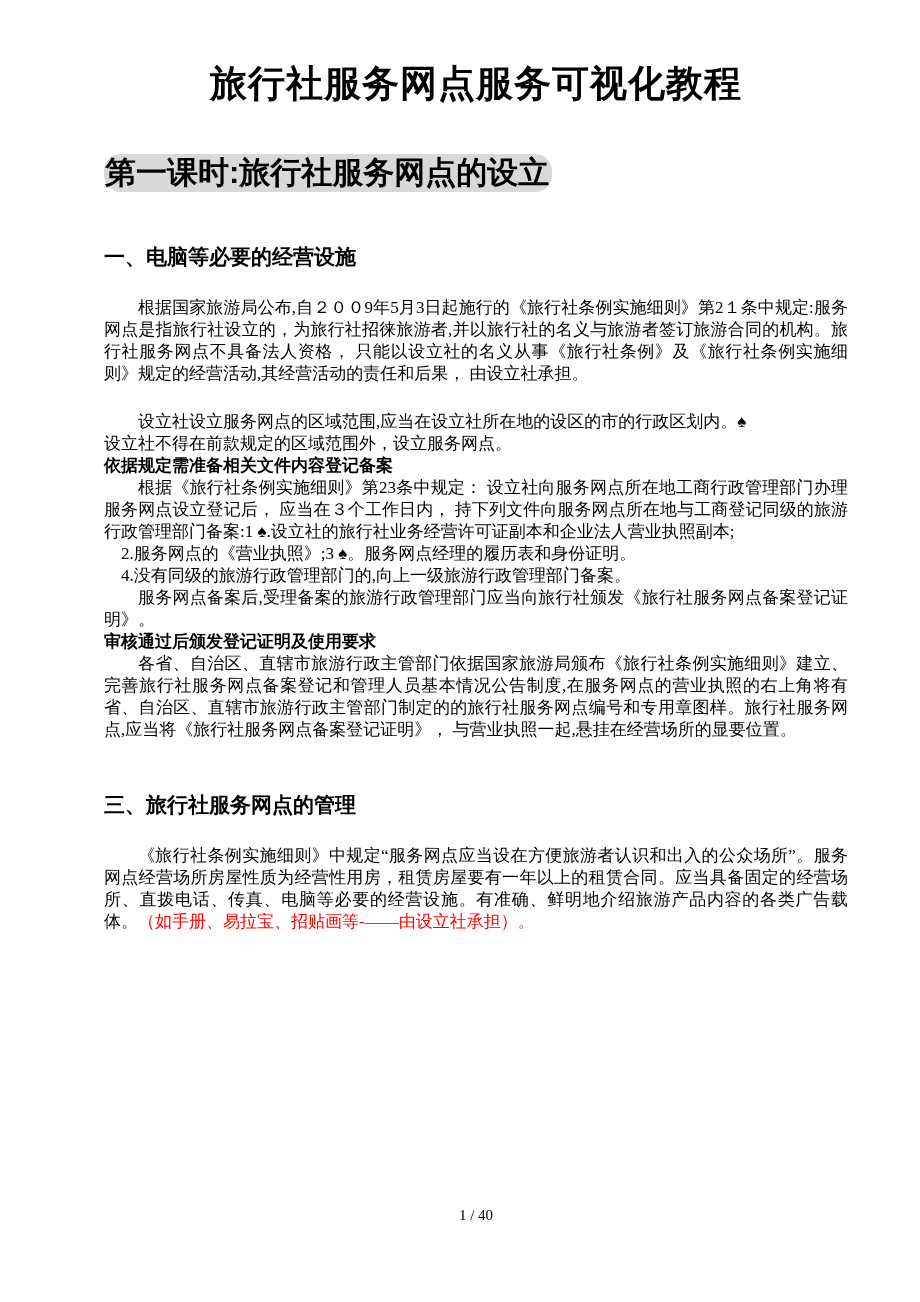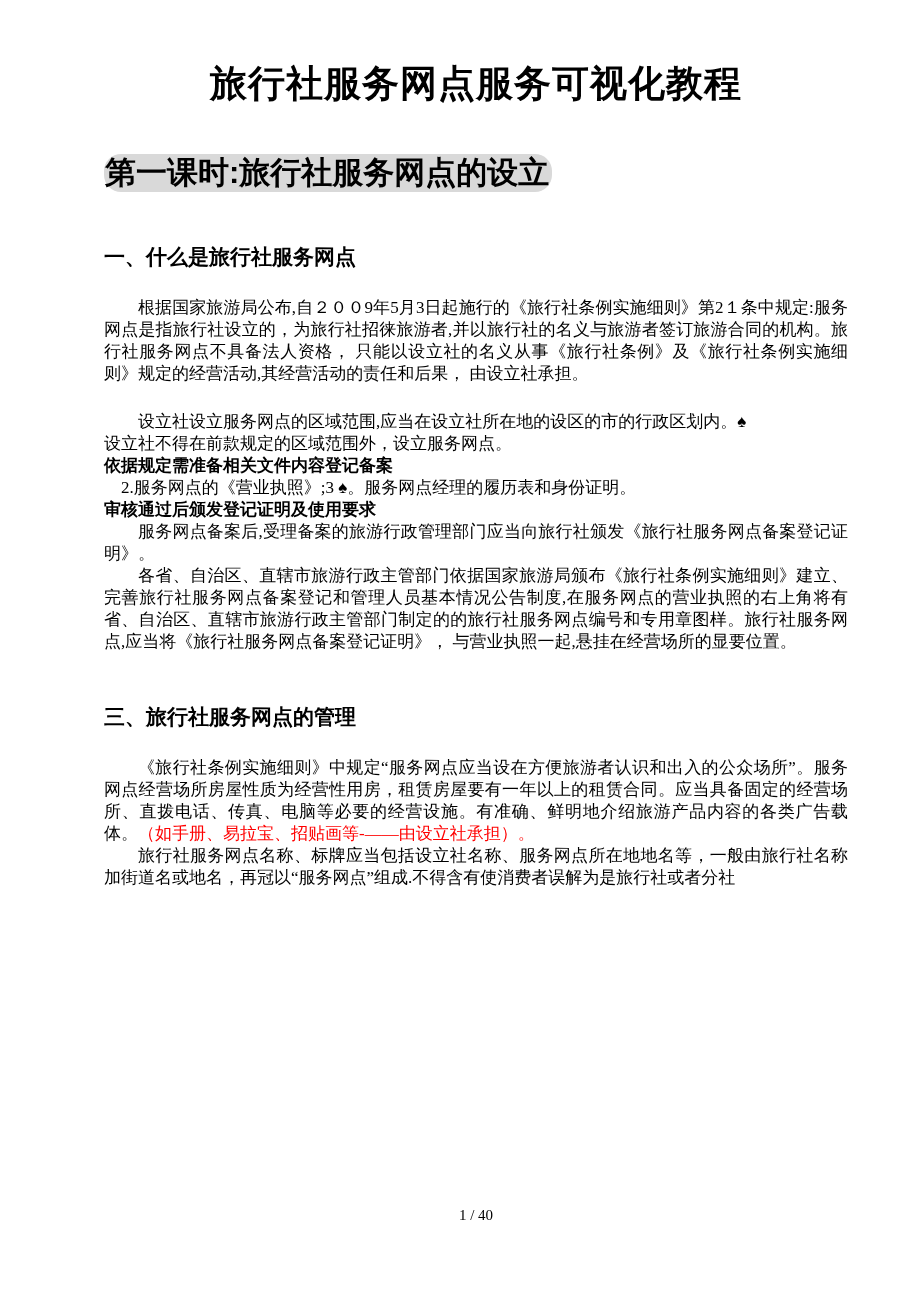--- a/index.html
+++ b/index.html
@@ -70,41 +70,42 @@
 <body>
 
 <div class="page">
 
   <h1 class="doc-title">旅行社服务网点服务可视化教程</h1>
 
   <div class="lesson-heading-wrap">
     <span class="lesson-heading">第一课时:旅行社服务网点的设立</span>
   </div>
 
-  <h2 class="section-heading">一、什么是旅行社服务网点</h2>
+  <h2 class="section-heading">一、电脑等必要的经营设施</h2>
 
   <p class="para indent">根据国家旅游局公布,自２００9年5月3日起施行的《旅行社条例实施细则》第2１条中规定:服务网点是指旅行社设立的，为旅行社招徕旅游者,并以旅行社的名义与旅游者签订旅游合同的机构。旅行社服务网点不具备法人资格， 只能以设立社的名义从事《旅行社条例》及《旅行社条例实施细则》规定的经营活动,其经营活动的责任和后果， 由设立社承担。</p>
 
   <p class="para indent preline spaced">设立社设立服务网点的区域范围,应当在设立社所在地的设区的市的行政区划内。♠
 设立社不得在前款规定的区域范围外，设立服务网点。</p>
 
 
   <p class="para bold-sub">依据规定需准备相关文件内容登记备案</p>
 
+  <p class="para indent">根据《旅行社条例实施细则》第23条中规定： 设立社向服务网点所在地工商行政管理部门办理服务网点设立登记后， 应当在３个工作日内， 持下列文件向服务网点所在地与工商登记同级的旅游行政管理部门备案:1 ♠.设立社的旅行社业务经营许可证副本和企业法人营业执照副本;</p>
 
   <p class="para item-indent">2.服务网点的《营业执照》;3 ♠。服务网点经理的履历表和身份证明。</p>
 
+  <p class="para item-indent">4.没有同级的旅游行政管理部门的,向上一级旅游行政管理部门备案。</p>
+
+  <p class="para indent">服务网点备案后,受理备案的旅游行政管理部门应当向旅行社颁发《旅行社服务网点备案登记证明》。</p>
 
   <p class="para bold-sub">审核通过后颁发登记证明及使用要求</p>
-
-  <p class="para indent">服务网点备案后,受理备案的旅游行政管理部门应当向旅行社颁发《旅行社服务网点备案登记证明》。</p>
 
   <p class="para indent">各省、自治区、直辖市旅游行政主管部门依据国家旅游局颁布《旅行社条例实施细则》建立、完善旅行社服务网点备案登记和管理人员基本情况公告制度,在服务网点的营业执照的右上角将有省、自治区、直辖市旅游行政主管部门制定的的旅行社服务网点编号和专用章图样。旅行社服务网点,应当将《旅行社服务网点备案登记证明》， 与营业执照一起,悬挂在经营场所的显要位置。</p>
 
   <h2 class="section-heading">三、旅行社服务网点的管理</h2>
 
   <p class="para indent"><span>《旅行社条例实施细则》中规定“服务网点应当设在方便旅游者认识和出入的公众场所”。服务网点经营场所房屋性质为经营性用房，租赁房屋要有一年以上的租赁合同。应当具备固定的经营场所、直拨电话、传真、电脑等必要的经营设施。有准确、鲜明地介绍旅游产品内容的各类广告载体。</span><span class="red">（如手册、易拉宝、招贴画等-——由设立社承担）。</span></p>
 
-  <p class="para indent">旅行社服务网点名称、标牌应当包括设立社名称、服务网点所在地地名等，一般由旅行社名称加街道名或地名，再冠以“服务网点”组成.不得含有使消费者误解为是旅行社或者分社</p>
 
   <div class="footer">1 / 40</div>
 
 </div>
 
 </body></html>

